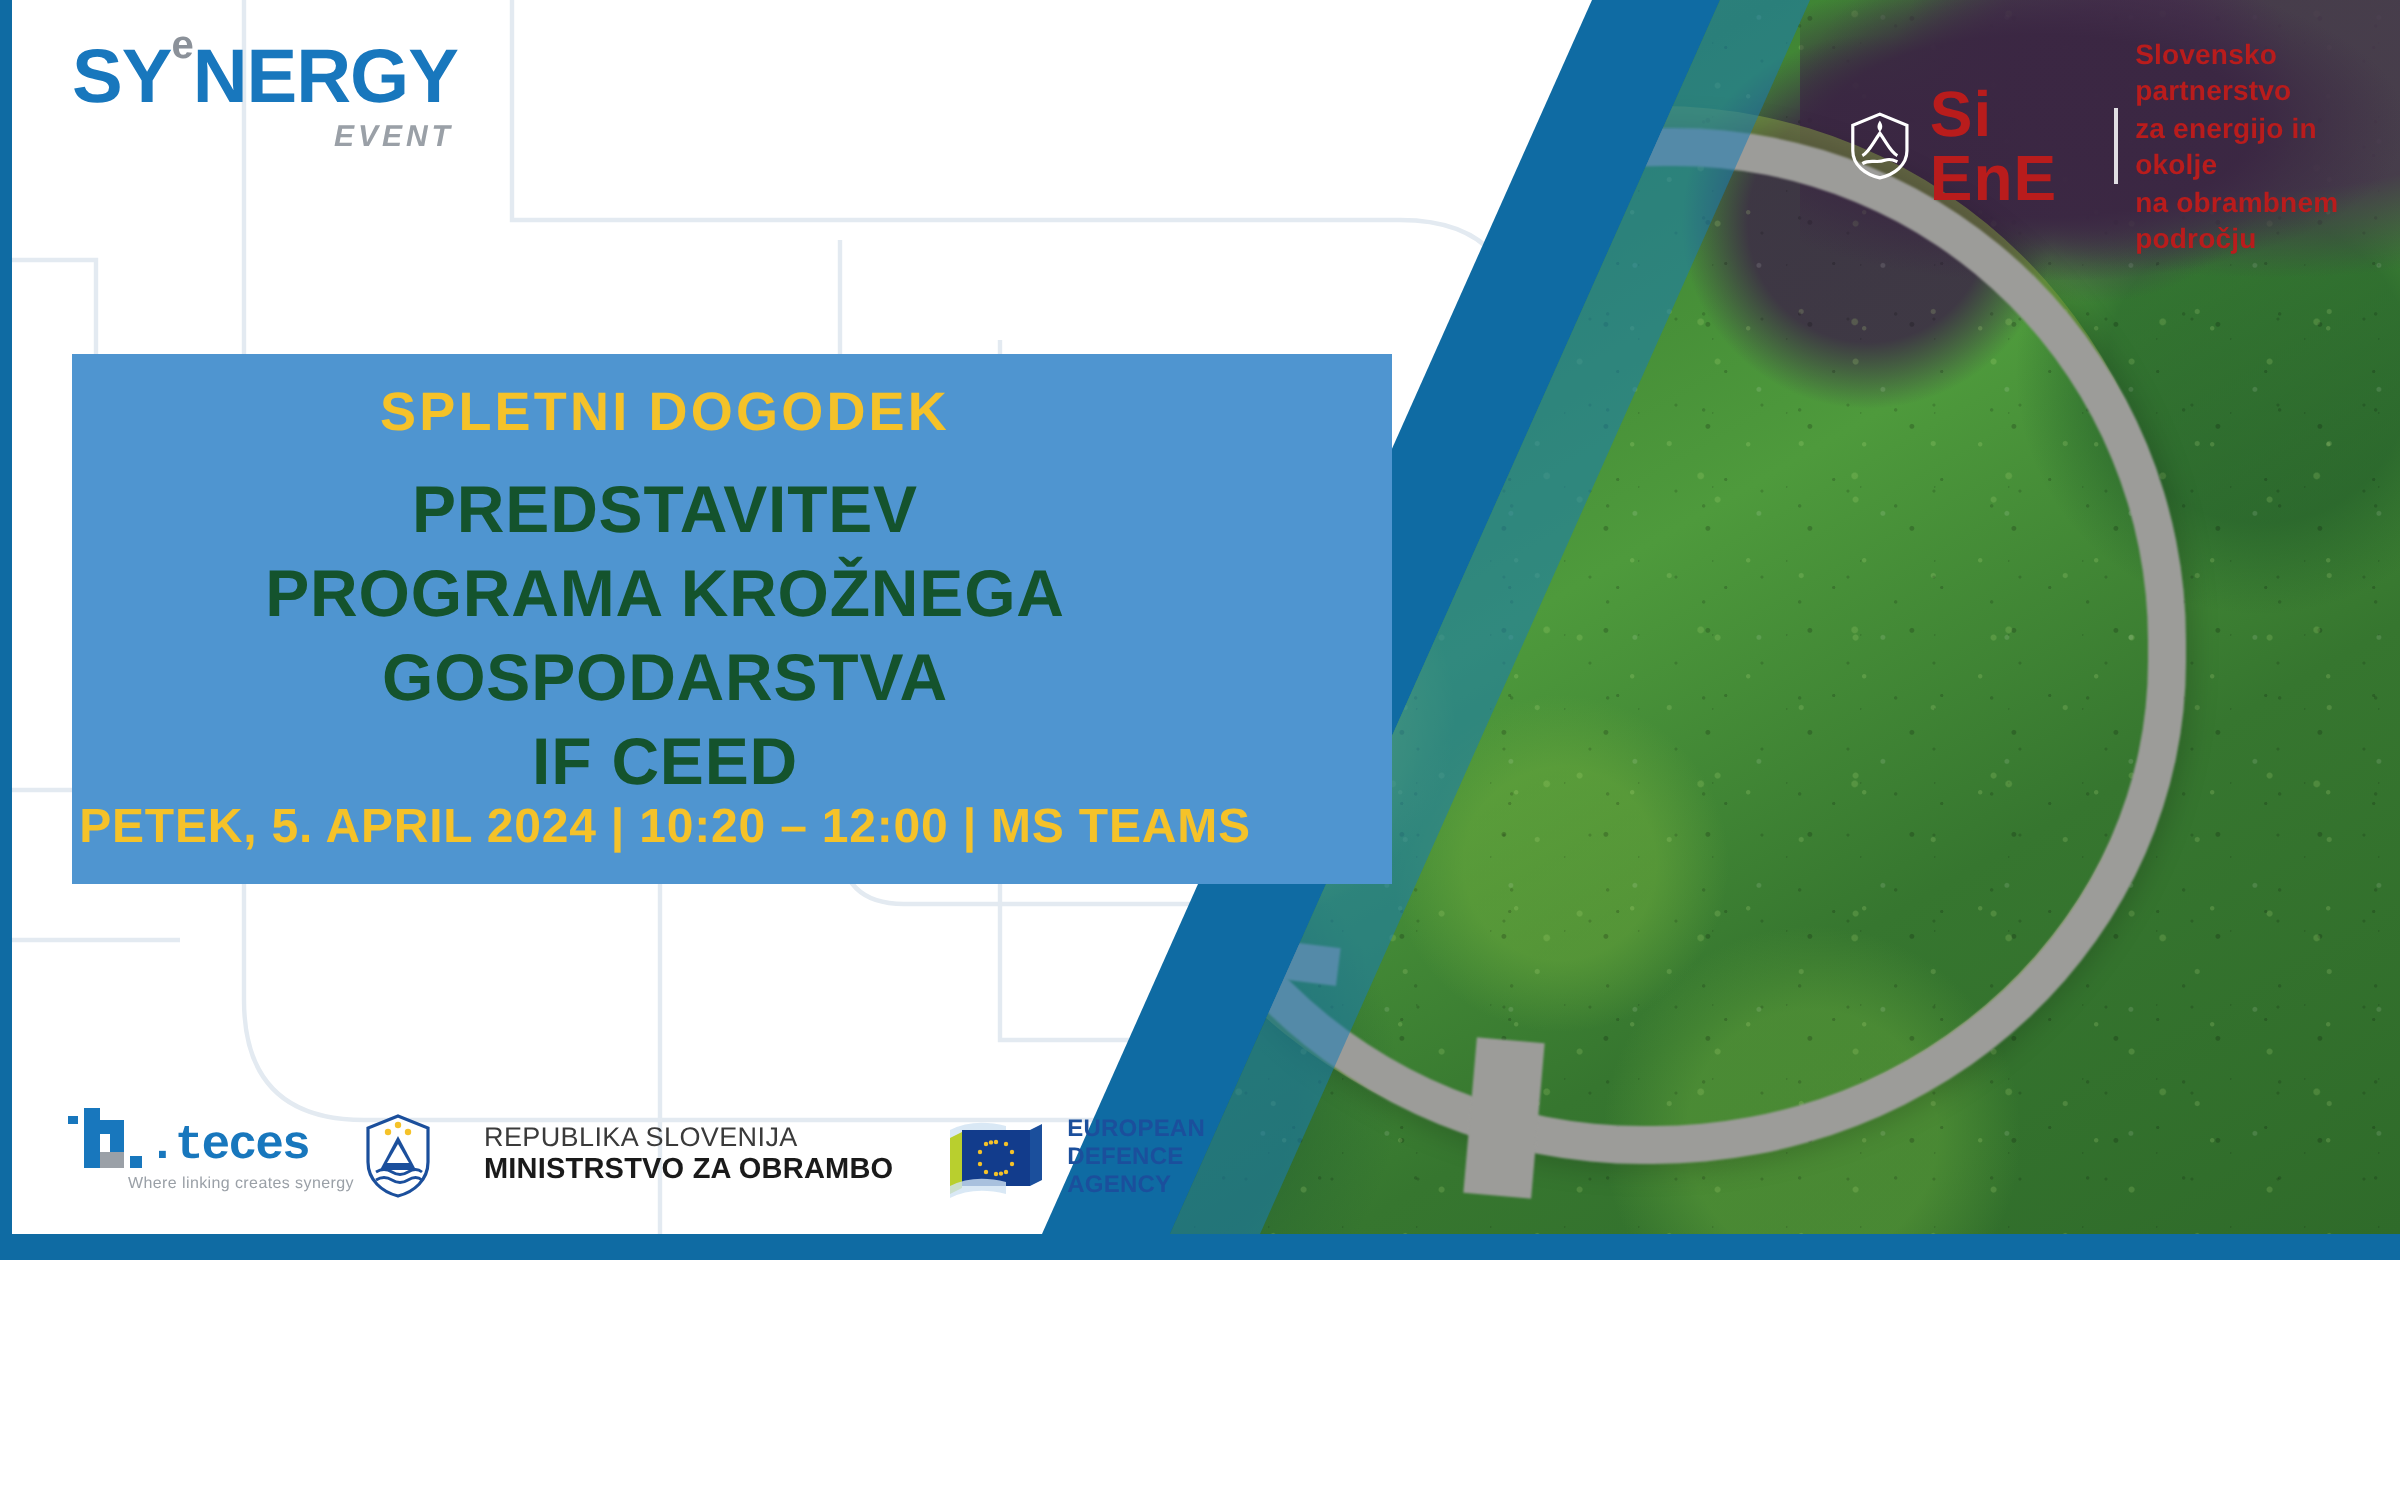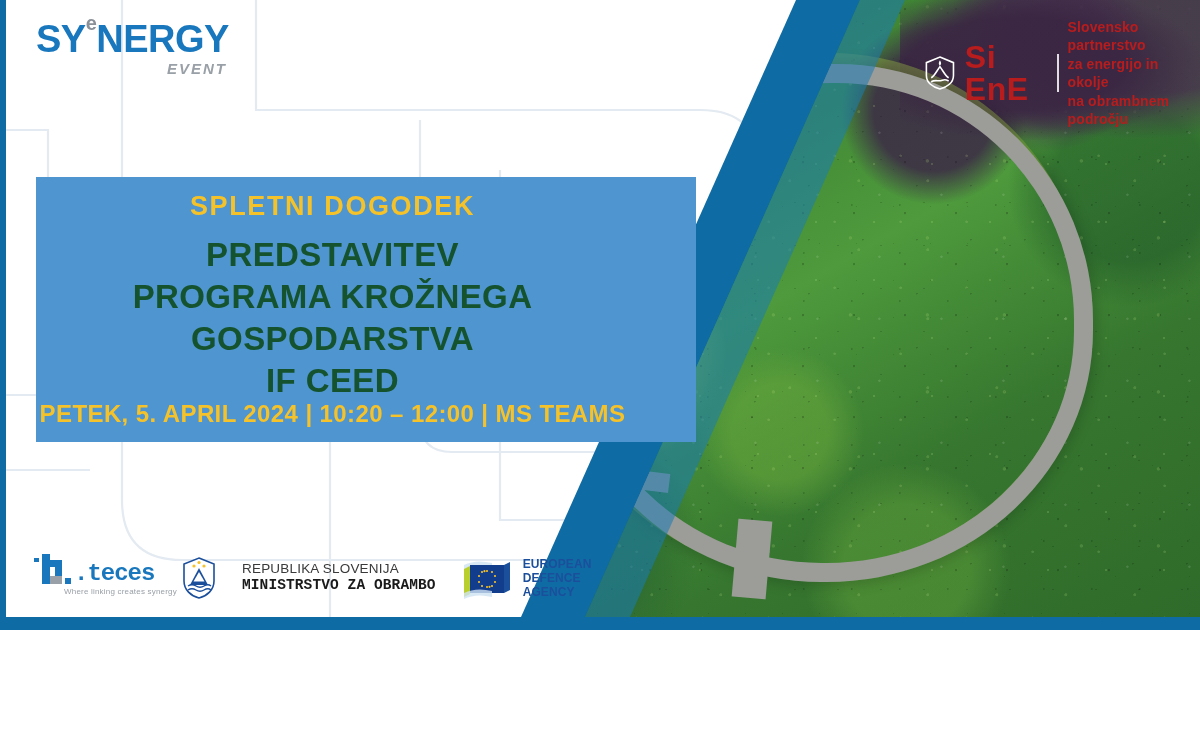--- a/index.html
+++ b/index.html
@@ -177,21 +177,21 @@
     color:#1877bd;font-size:24px;font-weight:bold;letter-spacing:-1px;
     font-family:Liberation Mono, monospace;
   }
   .teces-tag{
     position:absolute;left:32px;top:33px;
     color:#9aa0a7;font-size:8px;letter-spacing:.2px;white-space:nowrap;
   }
   .mod{display:flex;align-items:center;gap:26px;margin-left:22px;}
   .mod-text{line-height:1.22;}
   .mod-l1{color:#3a3a3a;font-size:13.5px;letter-spacing:.2px;}
-  .mod-l2{color:#1a1a1a;font-size:14.5px;font-weight:bold;letter-spacing:.1px;font-family:Liberation Mono, monospace;}
+  .mod-l2{color:#1a1a1a;font-size:14.5px;font-weight:bold;letter-spacing:.1px;}
   .eda{display:flex;align-items:center;gap:7px;margin-left:26px;}
   .eda-text{color:#1b4f9c;font-size:12px;font-weight:bold;line-height:1.18;white-space:pre-line;letter-spacing:.1px;}
 </style>
 </head>
 <body>
 
 <div id="poster">
 
   <div class="card">
 

